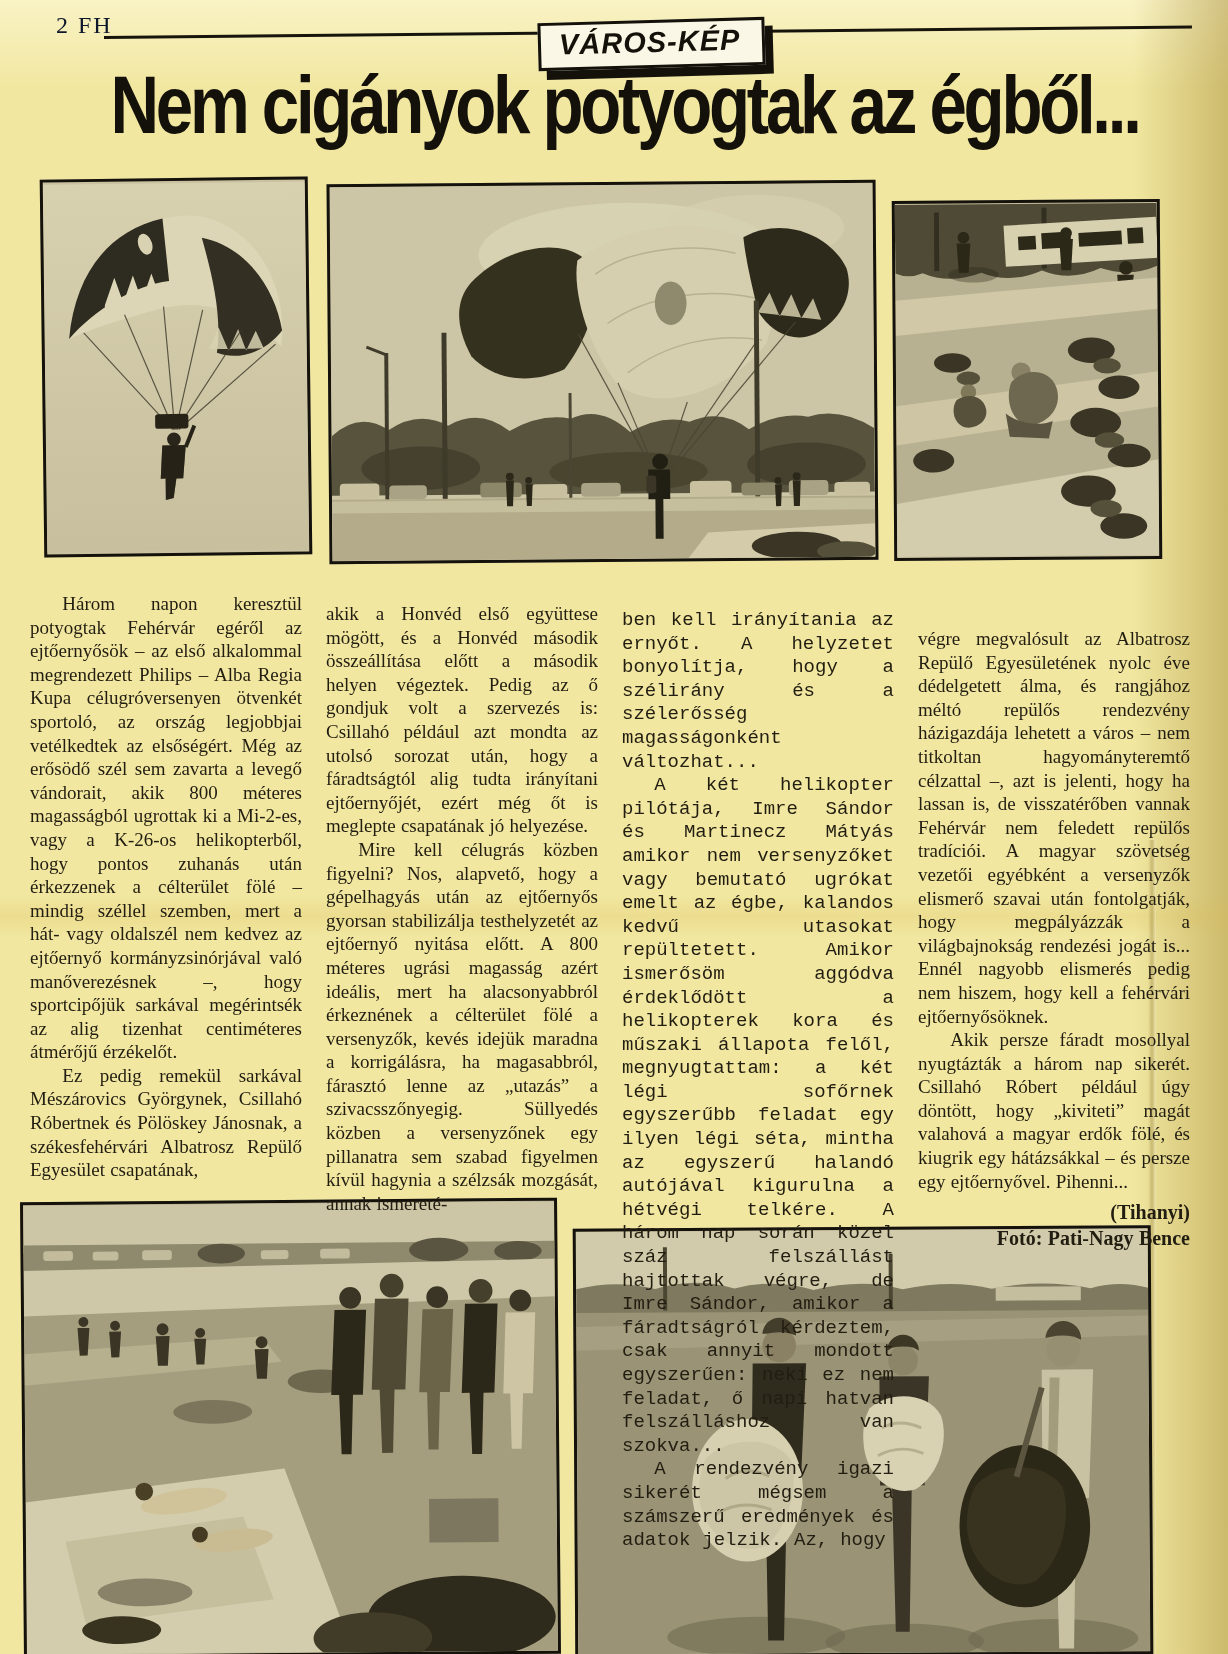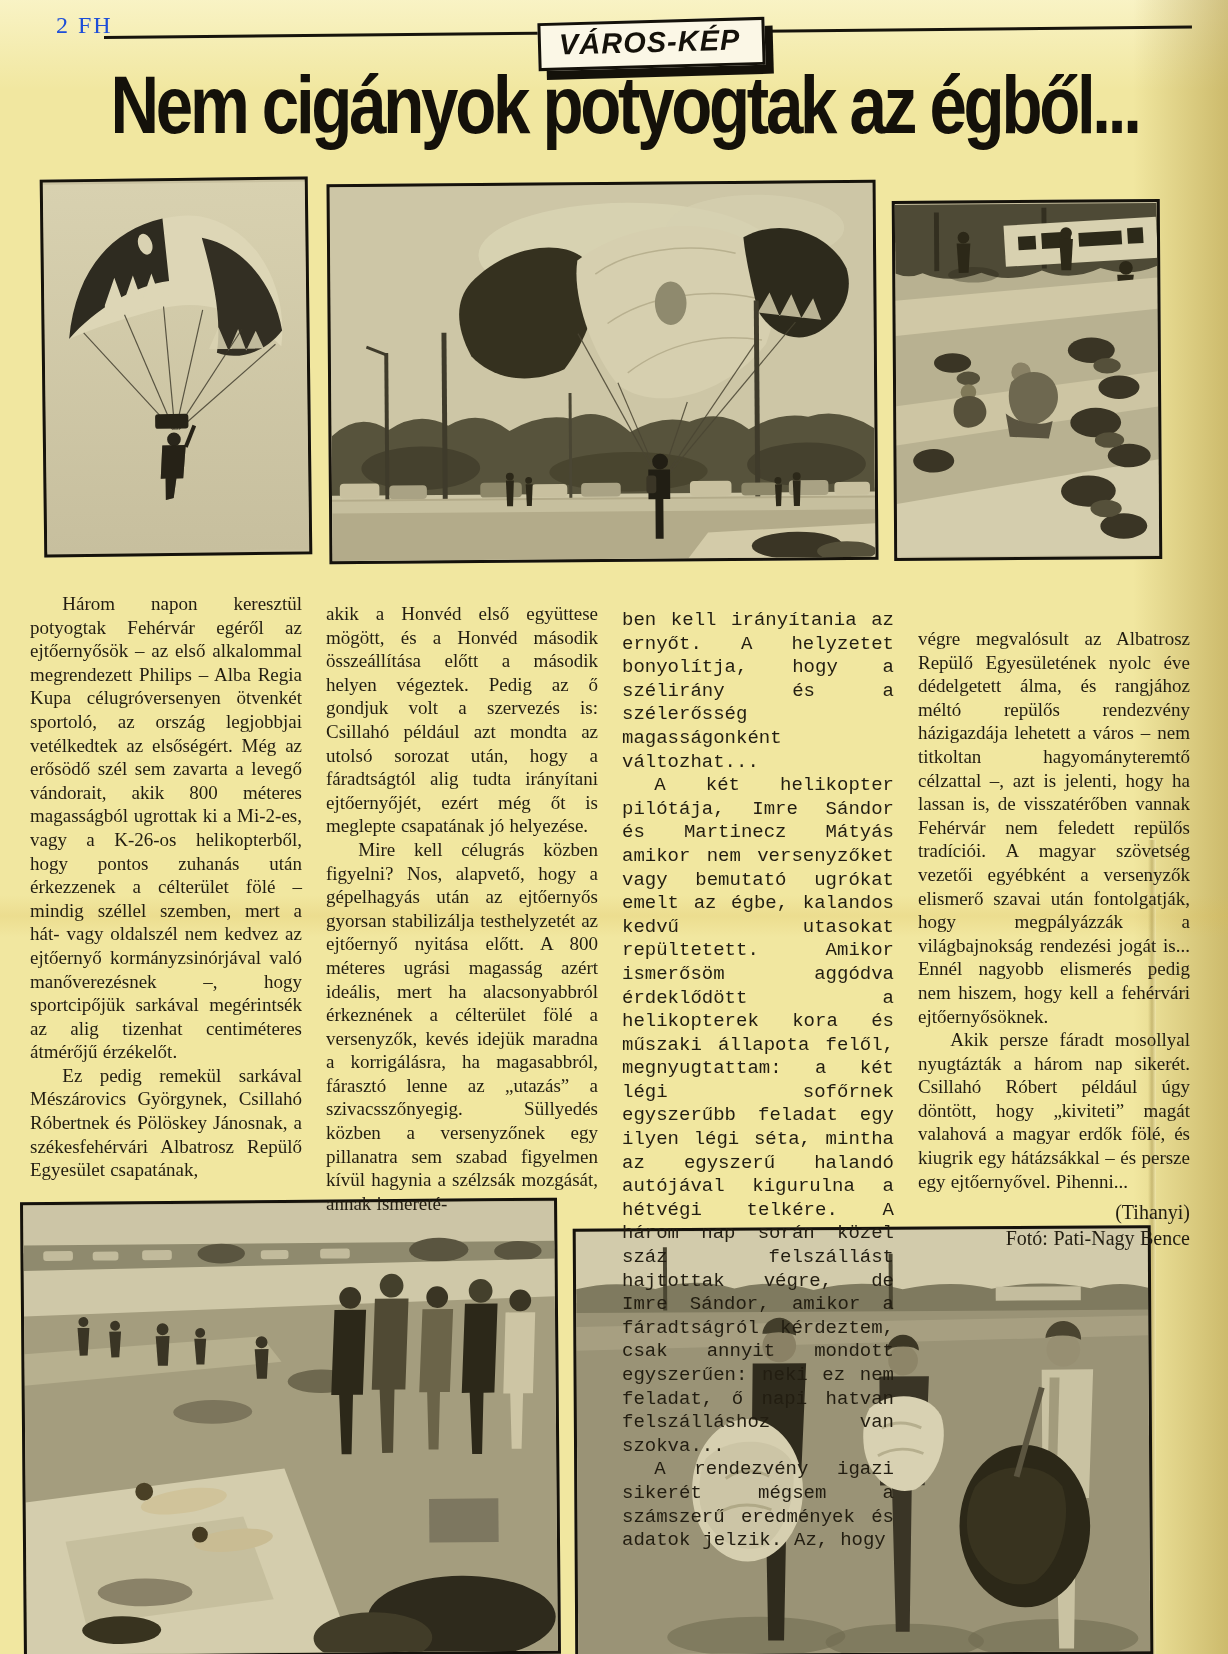--- a/index.html
+++ b/index.html
@@ -12,21 +12,21 @@
   .shade{position:absolute;pointer-events:none;}
   .shade-top{left:0;top:0;width:1228px;height:90px;
     background:linear-gradient(to bottom, rgba(253,249,216,.65), rgba(253,249,216,0));}
   .shade-right{right:0;top:0;width:95px;height:1654px;
     background:linear-gradient(to right, rgba(170,144,52,0), rgba(160,132,44,.45));}
   .shade-band{left:0;top:895px;width:1228px;height:42px;
     background:linear-gradient(to bottom, rgba(218,186,84,0), rgba(218,186,84,.22), rgba(218,186,84,0));}
   .shade-crease{right:72px;top:840px;width:8px;height:814px;
     background:linear-gradient(to right, rgba(120,98,30,0), rgba(120,98,30,.30), rgba(252,246,206,.40));}
   
-  .folio{position:absolute;left:56px;top:12px;font-size:24px;letter-spacing:2px;color:#1d4ed8;}
+  .folio{position:absolute;left:56px;top:12px;font-size:24px;letter-spacing:2px;color:#0f172a;}
   .rule{position:absolute;left:104px;top:36px;width:1088px;height:3px;background:#17140c;
     transform:rotate(-0.55deg);transform-origin:left center;}
   .badge{position:absolute;left:538px;top:20px;z-index:3;
     font-family:"Liberation Sans", sans-serif;font-style:italic;font-weight:bold;
     font-size:29px;letter-spacing:1px;color:#14110a;
     background:#fbf7e6;border:3px solid #14110a;padding:3px 22px 6px 18px;
     box-shadow:8px 9px 0 #14110a;transform:rotate(-1.6deg);}
   .headline{position:absolute;left:0;top:58px;width:1228px;margin:0;z-index:2;
     font-family:"Liberation Sans", sans-serif;font-weight:bold;
     font-size:82px;letter-spacing:-4px;white-space:nowrap;text-align:center;
@@ -42,22 +42,22 @@
   .photo5{left:574px;top:1227px;width:578px;height:429px;transform:rotate(-0.35deg);}
   
   .cols{position:absolute;left:30px;top:592px;width:1170px;display:flex;gap:24px;z-index:1;}
   .col{width:272px;font-size:19px;line-height:23.6px;text-align:justify;
     color:#221d11;word-spacing:.5px;}
   .col2{padding-top:10px;}
   .col3{padding-top:17px;font-family:Liberation Mono, monospace;}
   .col4{padding-top:35px;}
   .col p{margin:0;}
   .col p.indent{text-indent:1.7em;}
-  .byline{text-align:right;font-weight:normal;font-size:20px;margin-top:8px !important;}
-  .credit{text-align:right;font-weight:normal;font-size:20px;margin-top:2px !important;}
+  .byline{text-align:right;font-weight:bold;font-size:20px;margin-top:8px !important;}
+  .credit{text-align:right;font-weight:bold;font-size:20px;margin-top:2px !important;}
 </style>
 </head>
 <body>
 
 <div>
 
   <div class="shade shade-top"></div>
   <div class="shade shade-right"></div>
   <div class="shade shade-band"></div>
   <div class="shade shade-crease"></div>

